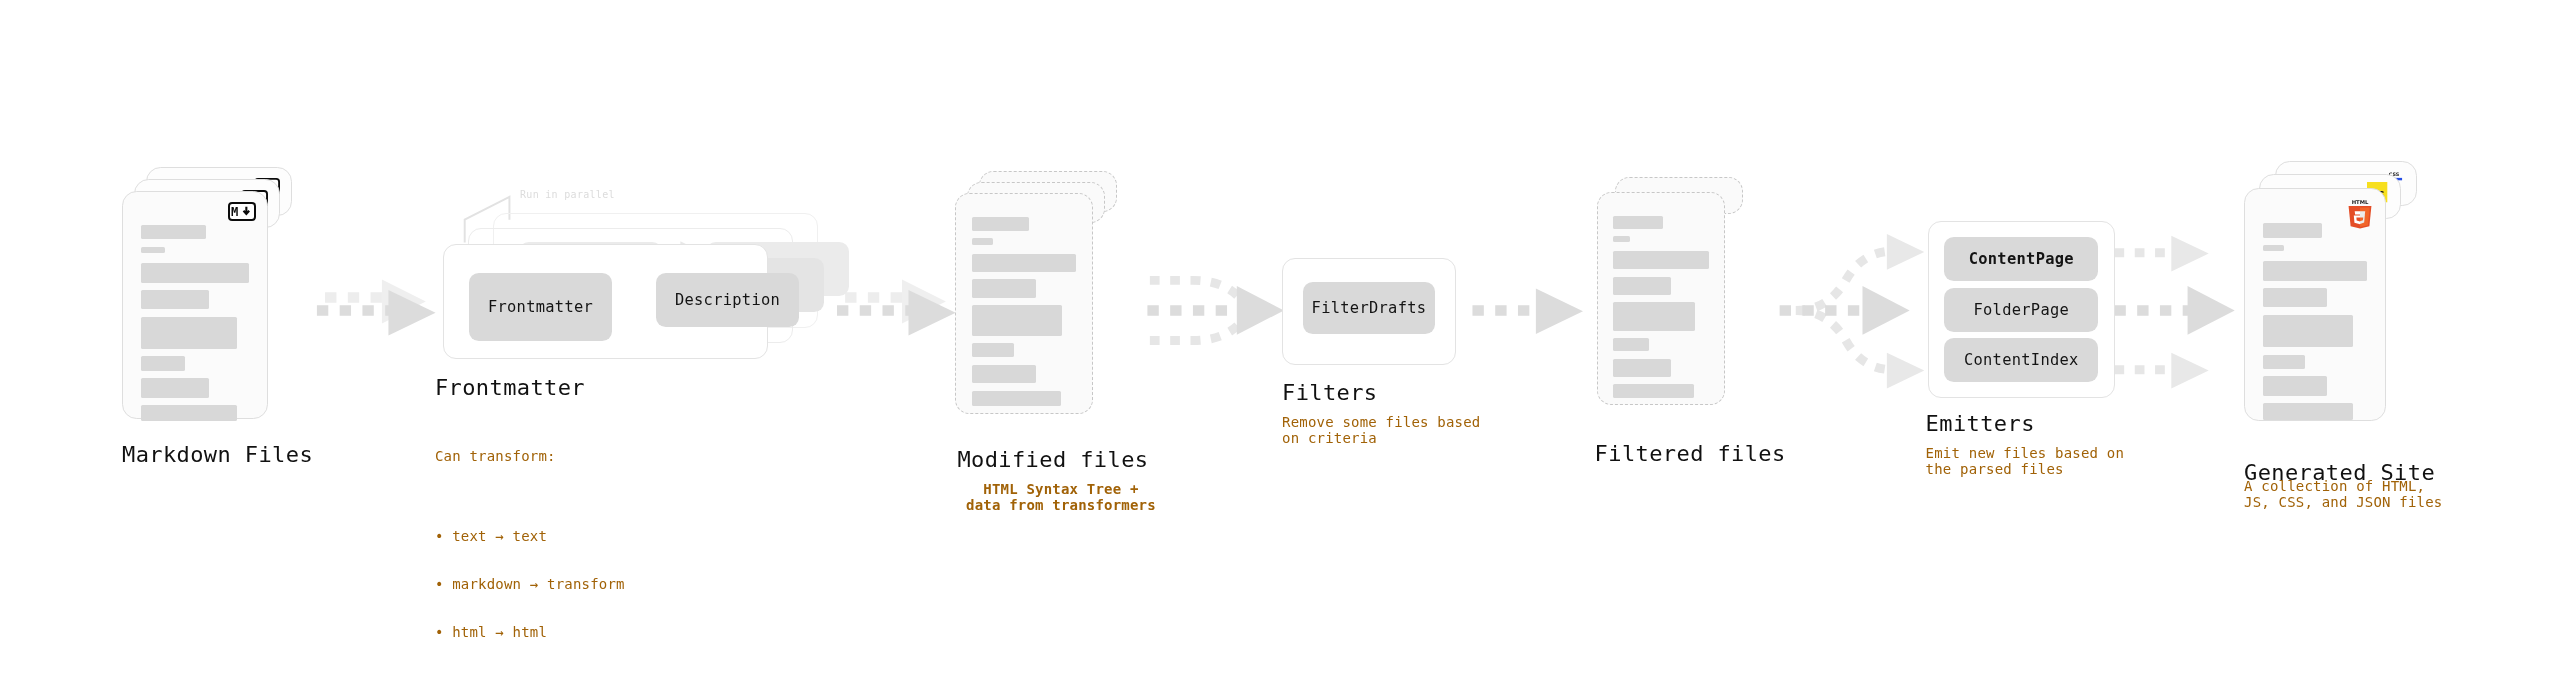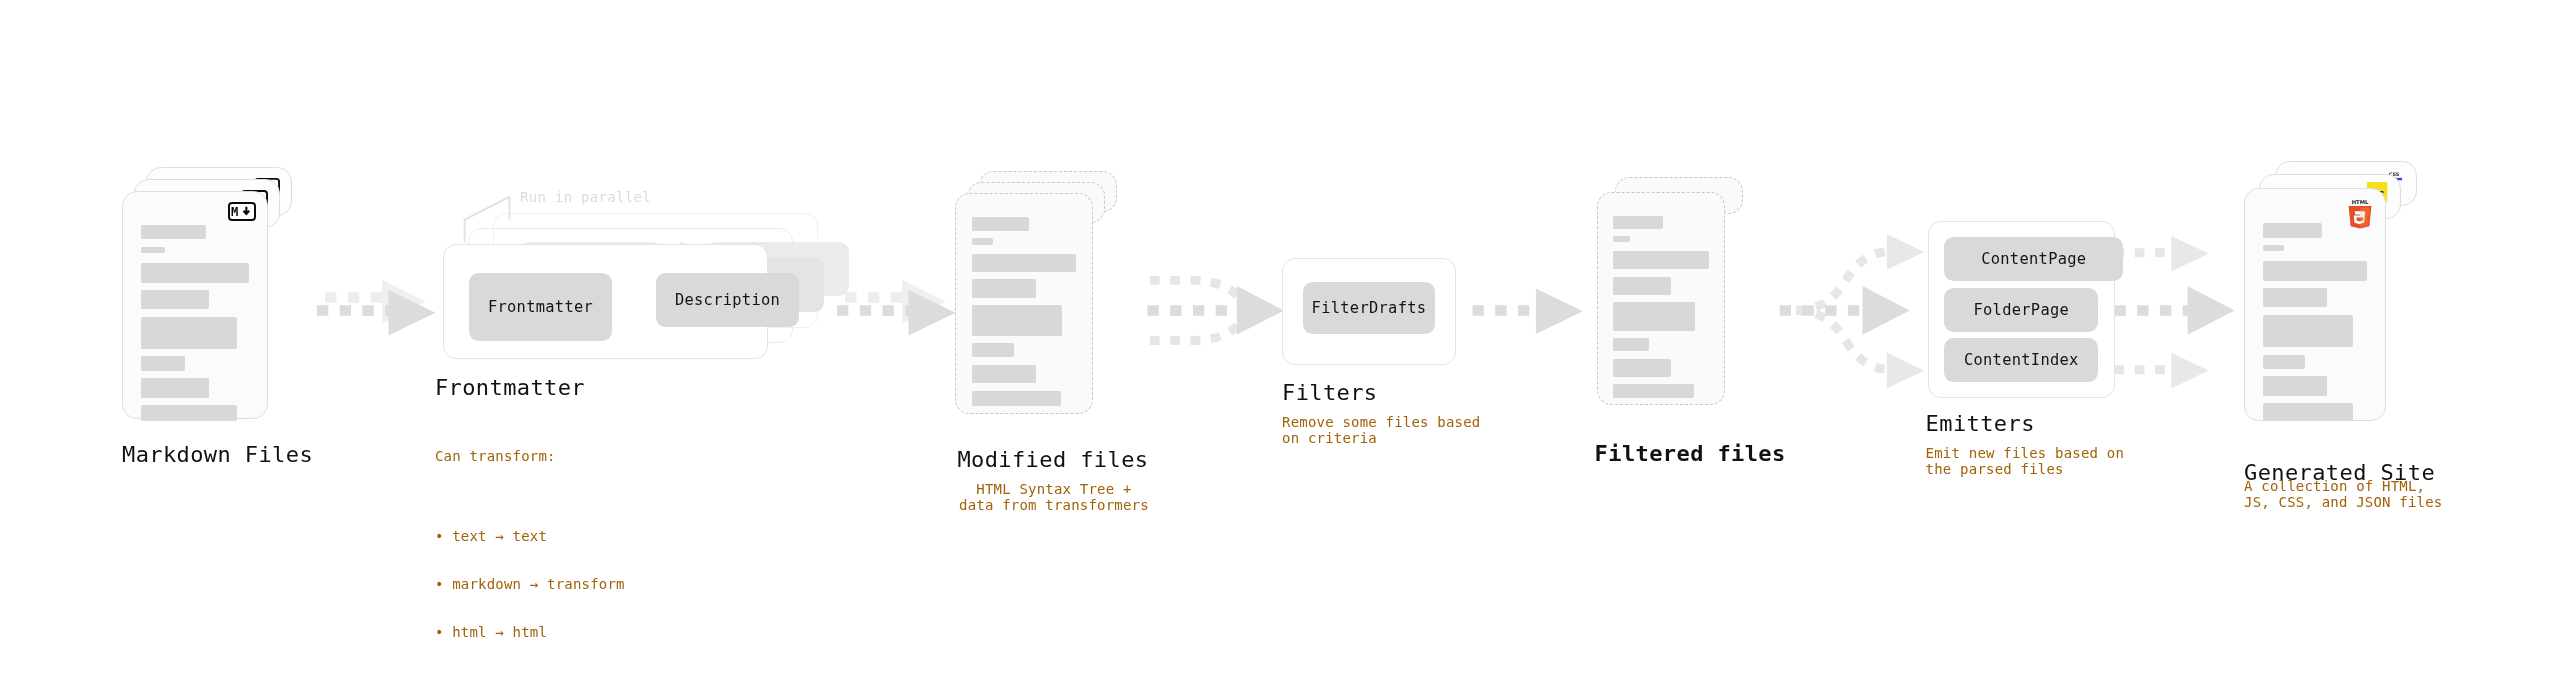--- a/index.html
+++ b/index.html
@@ -131,21 +131,21 @@
   .caption .bullets {
     margin: 0;
     padding: 0;
     list-style: none;
   }
   .caption .bullets li { white-space: pre; }
   .caption .bullets li:before { content: "\2022  "; }
 
   .annot {
     position: absolute;
-    font-size: 14px;
+    font-size: 10px;
     color: #dcdcdc;
     letter-spacing: 0.3px;
     white-space: nowrap;
   }
 
   svg { display: block; overflow: visible; }
   .arrowlayer { position: absolute; left: 0; top: 0; pointer-events: none; }
 </style>
 </head>
 <body>
@@ -312,21 +312,21 @@
           <div class="line" style="width:100%;height:18px;"></div>
           <div class="line" style="width:62%;height:18.7px;"></div>
           <div class="line" style="width:87%;height:31px;"></div>
           <div class="line" style="width:40%;height:14px;"></div>
           <div class="line" style="width:62%;height:18.7px;"></div>
           <div class="line" style="width:86%;height:15.4px;"></div>
         </div>
       </div>
     </div>
     <div class="title" style="left:2.4px; top:276px;">Modified files</div>
-    <div class="caption" style="left:4px; top:310px;">HTML Syntax Tree +
+    <div class="caption" style="left:11px; top:310px;font-weight:bold;">HTML Syntax Tree +
 data from transformers</div>
   </div>
 
   <div class="node" style="left:1282px; top:258px;">
     <div class="group-box" style="left:0px; top:0px; width:174px; height:107px;"></div>
     <div class="pill" style="left:21px; top:24.4px; width:132px; height:52px;">FilterDrafts</div>
     <div class="title" style="left:0px; top:122px;">Filters</div>
     <div class="caption" style="left:0px; top:156px;">Remove some files based
 on criteria</div>
   </div>
@@ -340,26 +340,26 @@
           <div class="line" style="width:18%;height:6.5px;margin-bottom:9px;"></div>
           <div class="line" style="width:100%;height:18px;"></div>
           <div class="line" style="width:60%;height:18px;"></div>
           <div class="line" style="width:85%;height:29px;"></div>
           <div class="line" style="width:38%;height:13px;"></div>
           <div class="line" style="width:60%;height:18px;"></div>
           <div class="line" style="width:84%;height:14.6px;"></div>
         </div>
       </div>
     </div>
-    <div class="title" style="left:-2.4px; top:264px;font-weight:bold;">Filtered files</div>
+    <div class="title" style="left:-2.4px; top:264px;">Filtered files</div>
   </div>
 
   <div class="node" style="left:1928px; top:221px;">
     <div class="group-box" style="left:0px; top:0px; width:187px; height:177px;"></div>
-    <div class="pill" style="left:16.3px; top:16.3px; width:179px; height:44px;">ContentPage</div>
+    <div class="pill" style="left:16.3px; top:16.3px; width:154px; height:44px;font-weight:bold;">ContentPage</div>
     <div class="pill" style="left:16.3px; top:67px; width:154px; height:44px;">FolderPage</div>
     <div class="pill" style="left:16.3px; top:117px; width:154px; height:44px;">ContentIndex</div>
     <div class="title" style="left:-2.4px; top:190px;">Emitters</div>
     <div class="caption" style="left:-2.4px; top:224px;">Emit new files based on
 the parsed files</div>
   </div>
 
   <div class="node" style="left:2244px; top:161px;">
     <div class="doc-stack" style="width:187px;height:260px;">
 

